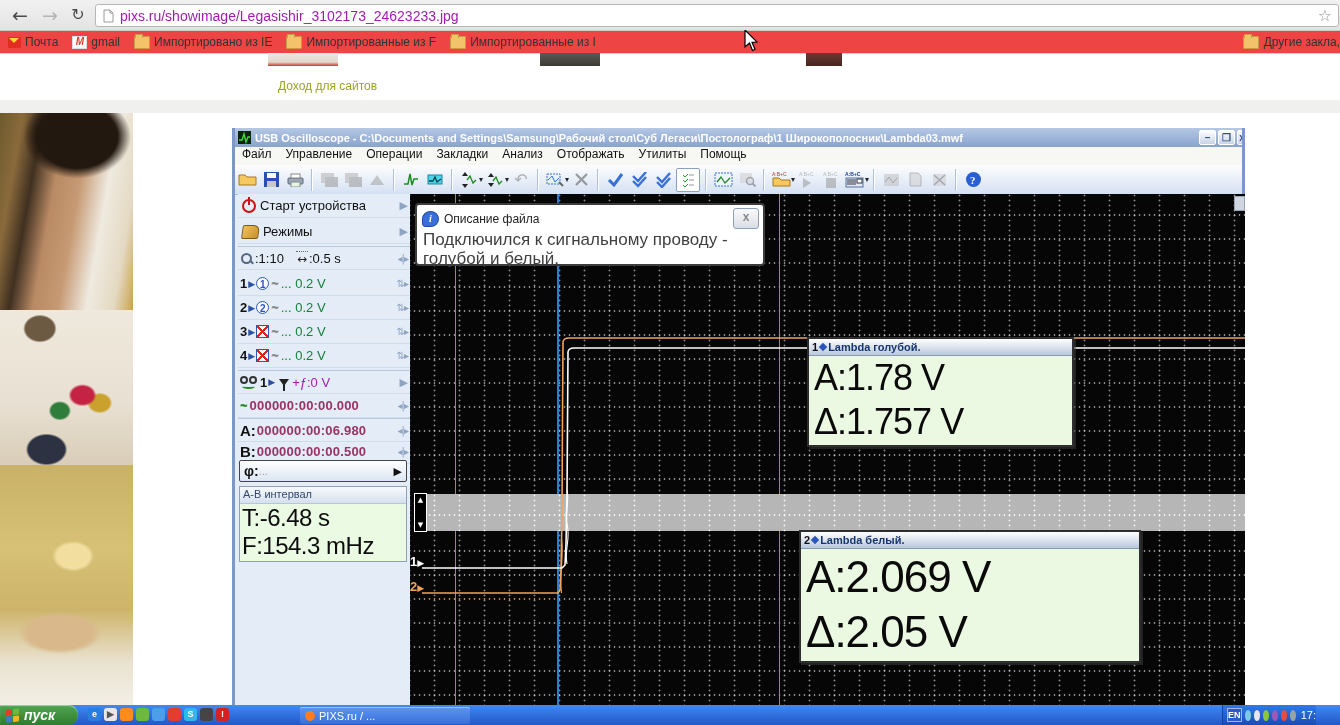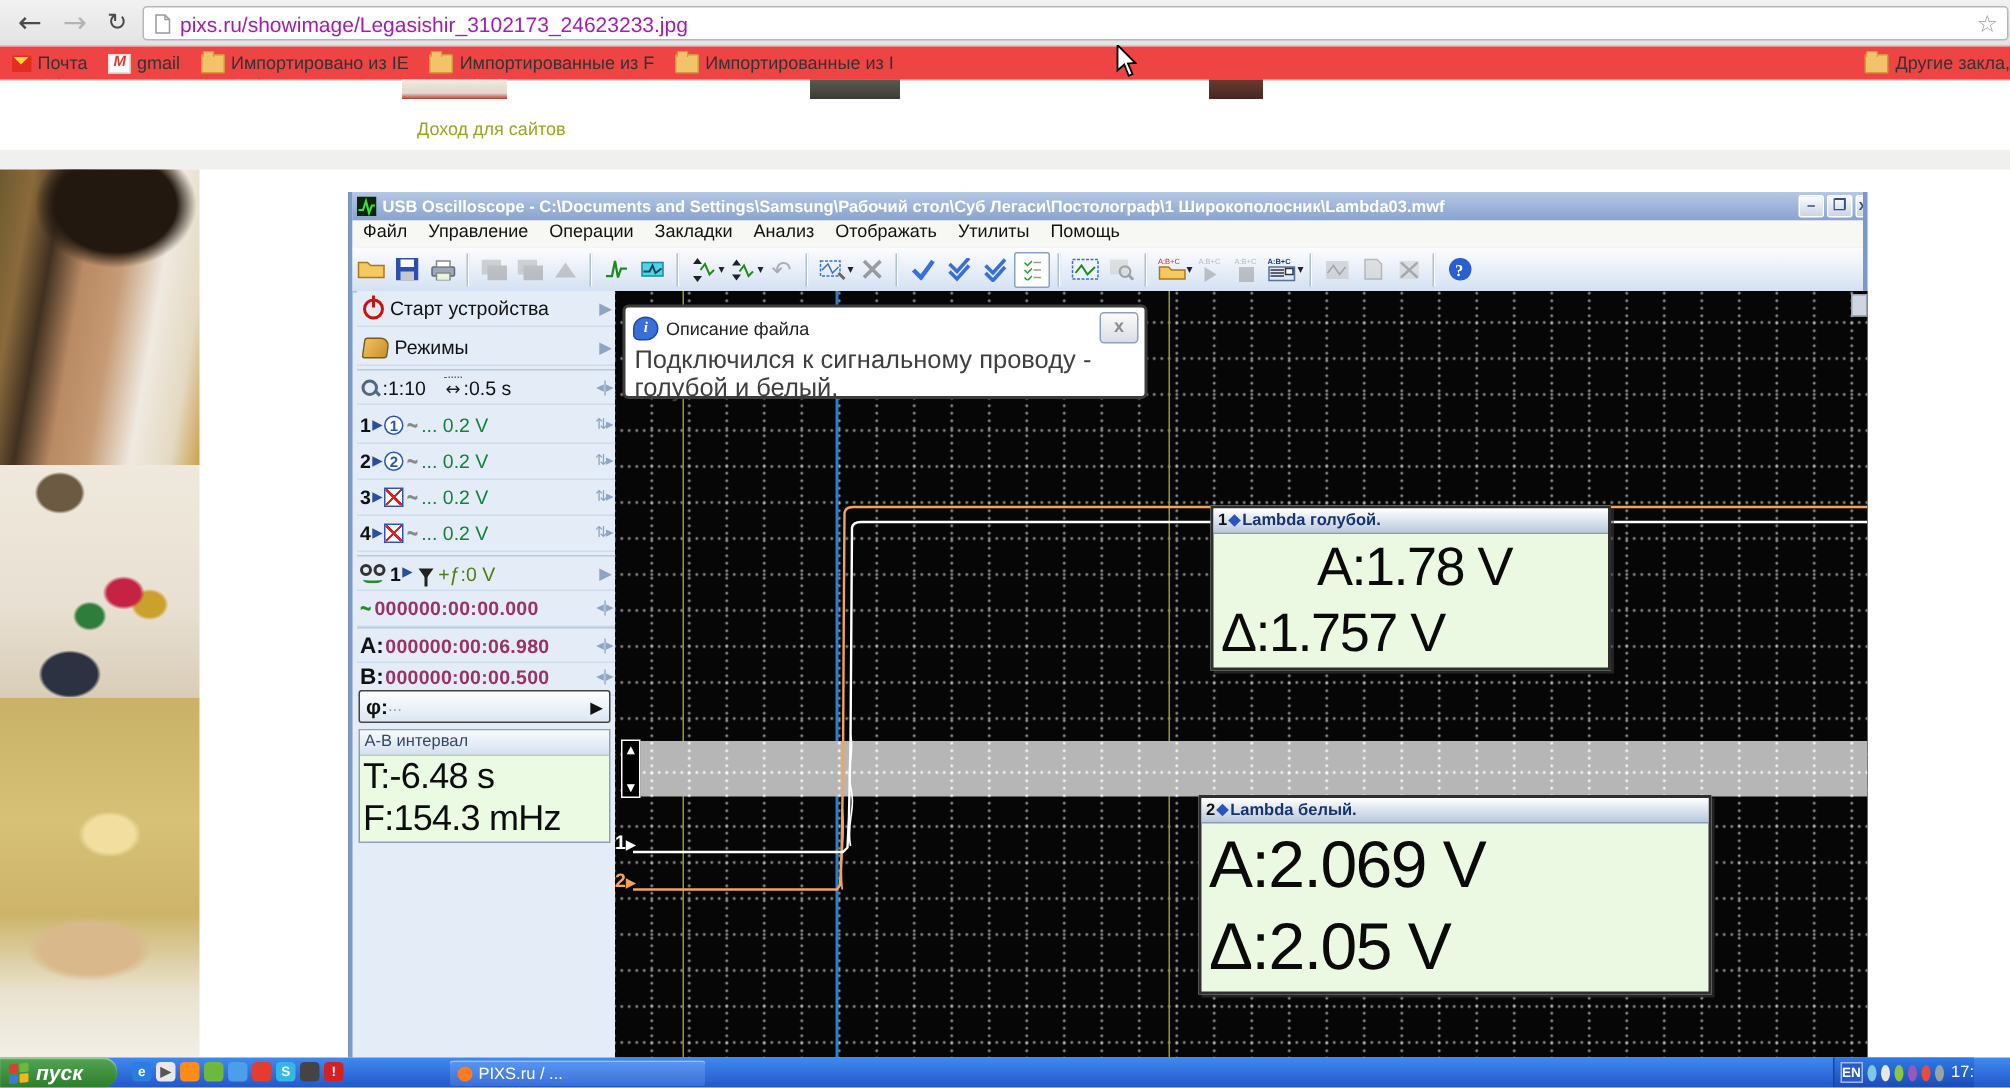--- a/index.html
+++ b/index.html
@@ -475,21 +475,21 @@
         <span class="navpair">⇅▸</span>
       </div>
 
       <div class="prow" style="top:176px;border-top:1px solid #b9c9dd;">
         <span class="binoc">
             <i></i>
           </span>
         <span class="chnum">1</span>
         <span class="chtri">▶</span>
         <i class="funnel"></i>
-        <span class="chval" style="color:#4d7c0f;">+ƒ:0 V</span>
+        <span class="chval" style="color:#a21caf;">+ƒ:0 V</span>
         <span class="rarr">▶</span>
       </div>
       <div class="prow" style="top:200px;">
         <span class="wv" style="color:#2a8a2a;">~</span>
         <span class="maroon">000000:00:00.000</span>
         <span class="navpair">◂|▸</span>
       </div>
       <div class="prow" style="top:224px;border-top:1px solid #b9c9dd;">
         <span class="biglabel">A:</span>
         <span class="maroon">000000:00:06.980</span>
@@ -546,21 +546,21 @@
         </div>
         <div class="popbody">Подключился к сигнальному проводу - голубой и белый.</div>
       </div>
 
       <div class="meas" style="left:397px;top:143px;width:267px;height:110px;">
         <div class="meashead">
           <span class="n">1</span>
           <i class="diam"></i>
           <span>Lambda голубой.</span>
         </div>
-        <div class="measval" style="font-size:36px;line-height:44px;text-align:center;">A:1.78 V</div>
+        <div class="measval" style="font-size:36px;line-height:44px;">A:1.78 V</div>
         <div class="measval" style="font-size:36px;line-height:44px;">Δ:1.757 V</div>
       </div>
 
       <div class="meas" style="left:389px;top:336px;width:342px;height:133px;">
         <div class="meashead">
           <span class="n">2</span>
           <i class="diam"></i>
           <span>Lambda белый.</span>
         </div>
         <div class="measval" style="font-size:44px;line-height:55px;">A:2.069 V</div>

